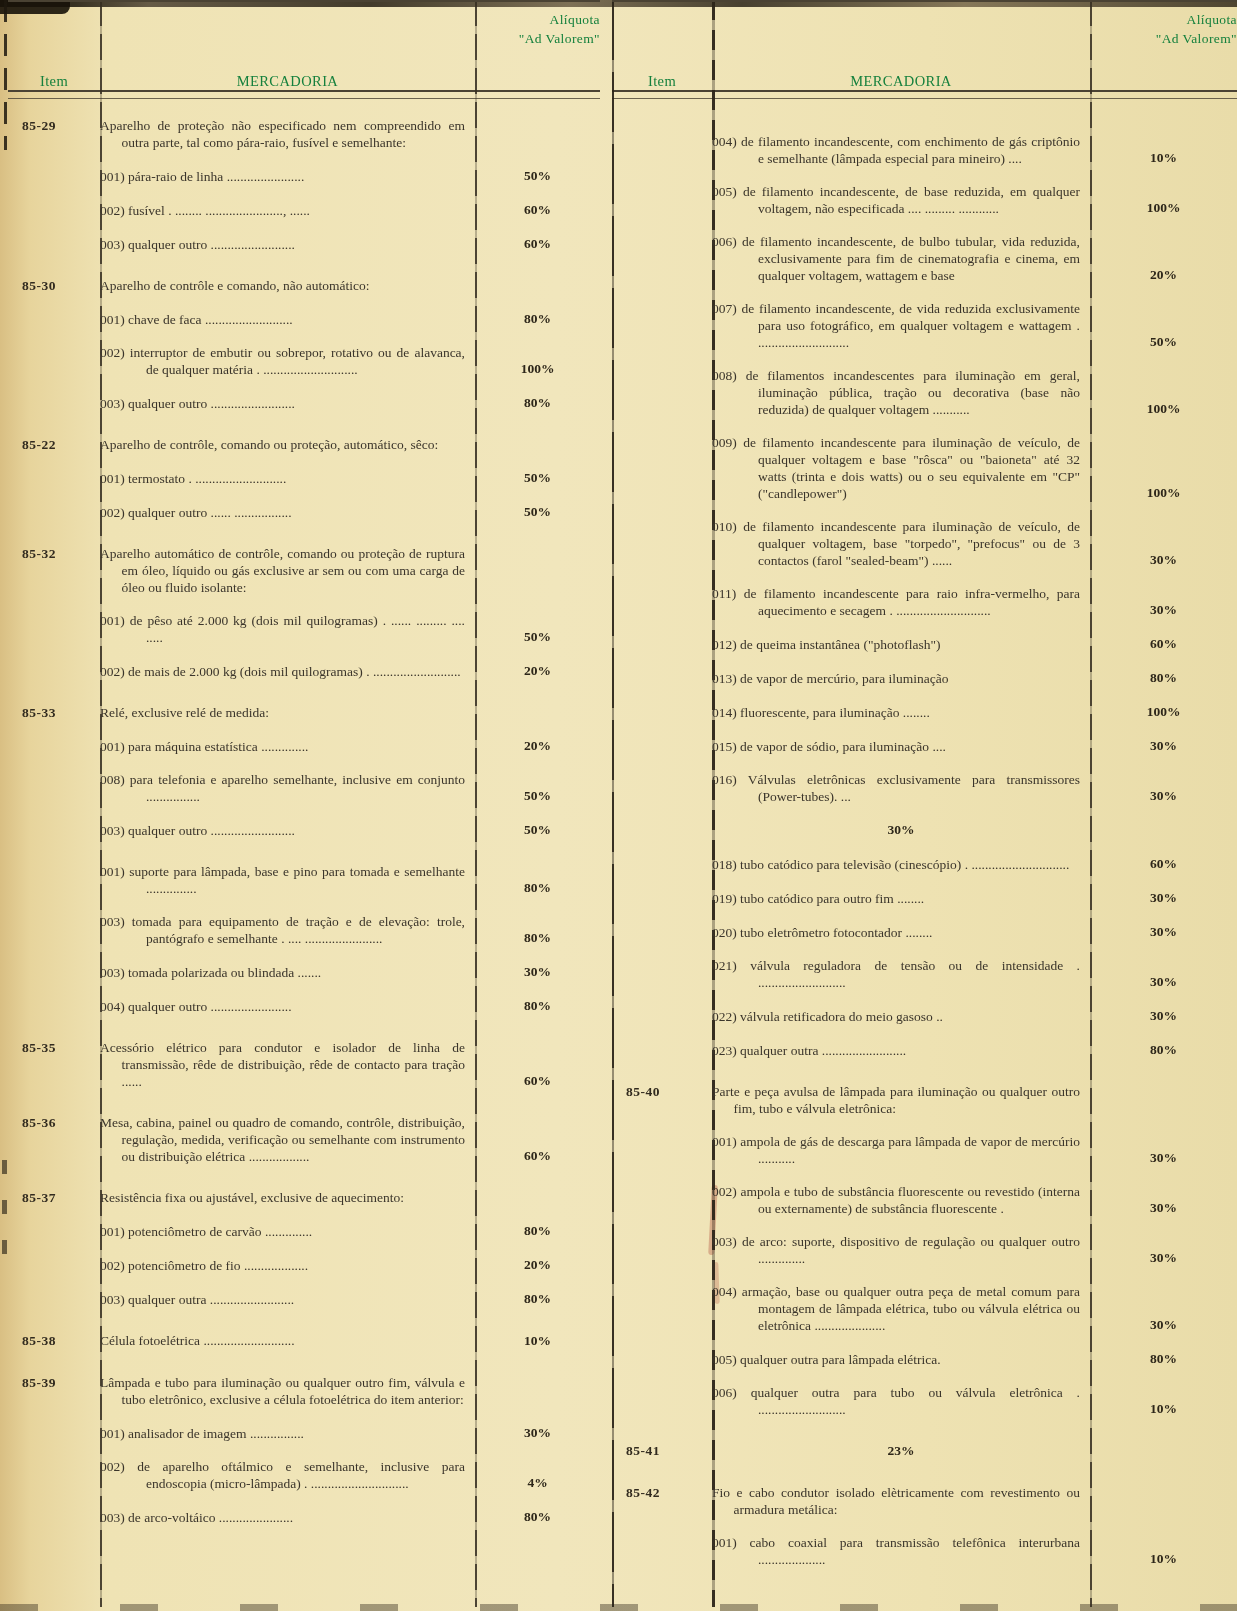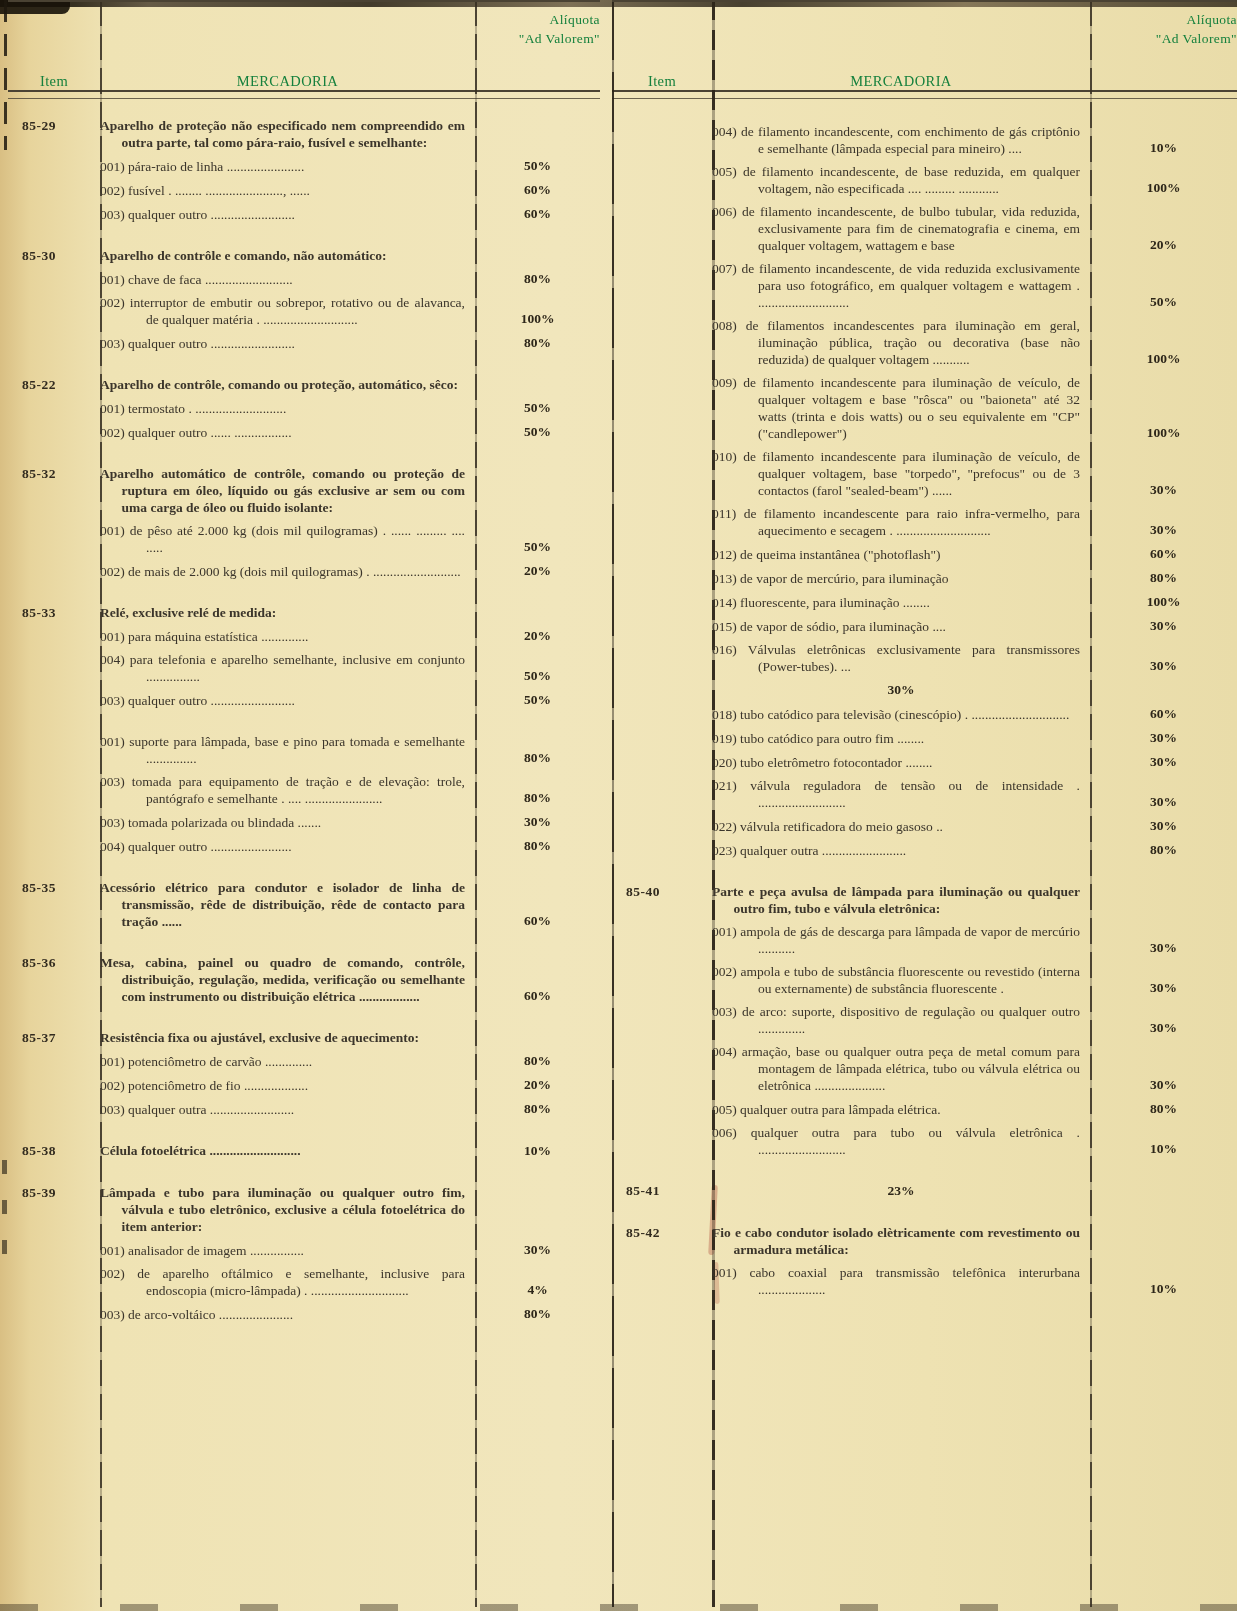--- a/index.html
+++ b/index.html
@@ -42,24 +42,24 @@
   .phead .hcell{display:flex;align-items:flex-end;justify-content:center;font-size:14.5px;letter-spacing:.4px;color:#15803d;}
   .phead .hcell.aliq{flex-direction:column;justify-content:flex-start;padding-top:8px;line-height:19px;font-size:13.5px;}
   .head-sep{height:6px;border-top:2px solid #4a4233;border-bottom:1px solid rgba(74,66,51,.8);}
 
   .pbody{position:relative;padding-top:18px;}
   .row{display:grid;align-items:end;}
   .panel-left .row{grid-template-columns:92px 375px 125px;}
   .panel-right .row{grid-template-columns:100px 378px 147px;}
   .section{margin-top:24px;}
   .section:first-child{margin-top:0;}
-  .row.item-row{margin-top:6px;}
+  .row.item-row{margin-top:16px;}
   .code{align-self:start;font-weight:700;padding-left:14px;font-size:13.5px;color:#322b1f;letter-spacing:.5px;}
   .merc{padding-right:10px;text-align:justify;color:#3b352b;}
-  .merc.intro{padding-left:1.6em;text-indent:-1.6em;align-self:start;font-weight:bold;}
+  .merc.intro{padding-left:1.6em;text-indent:-1.6em;align-self:start;}
   .merc.sub{padding-left:3.4em;text-indent:-3.4em;}
   .rate{text-align:center;font-weight:700;color:#2d2619;font-size:13.5px;padding-bottom:1px;}
 </style>
 </head>
 <body>
 
 <div class="top-edge"></div>
 <div class="corner-blob"></div>
 <div class="left-edge-mark"></div>
 <div class="left-edge-mark2"></div>
@@ -166,21 +166,21 @@
           <div class="merc intro">Relé, exclusive relé de medida:</div>
           <div class="rate"></div>
         </div>
         <div class="row item-row">
           <div class="code"></div>
           <div class="merc sub">001) para máquina estatística ..............</div>
           <div class="rate">20%</div>
         </div>
         <div class="row item-row">
           <div class="code"></div>
-          <div class="merc sub">004) para telefonia e aparelho semelhante, inclusive em conjunto ................</div>
+          <div class="merc sub">008) para telefonia e aparelho semelhante, inclusive em conjunto ................</div>
           <div class="rate">50%</div>
         </div>
         <div class="row item-row">
           <div class="code"></div>
           <div class="merc sub">003) qualquer outro .........................</div>
           <div class="rate">50%</div>
         </div>
       </div>
       <div class="section">
         <div class="row item-row">

